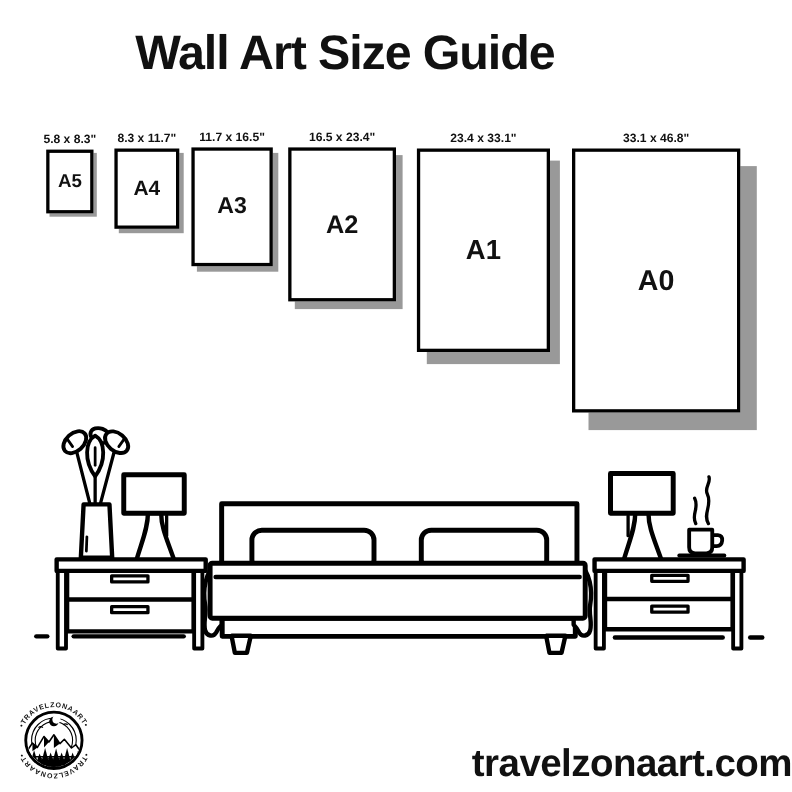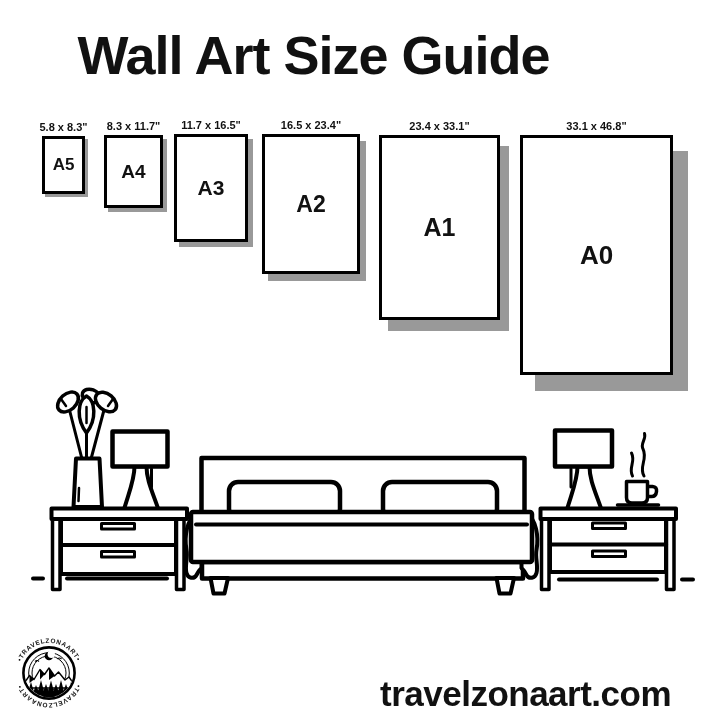--- a/index.html
+++ b/index.html
@@ -2,40 +2,40 @@
 <html><head>
 <meta charset="utf-8">
 <style>
   html,body { margin:0; padding:0; }
   body {
     width:720px; height:720px; background:#ffffff; position:relative; overflow:hidden;
     font-family:"Liberation Sans", sans-serif; color:#111111;
   }
   .title {
     position:absolute; top:24px; left:0; width:627px; text-align:center;
-    font-size:54px; font-weight:bold; letter-spacing:-1px; color:#111111;
+    font-size:44px; font-weight:bold; letter-spacing:-1px; color:#111111;
   }
   .frame {
     position:absolute; box-sizing:border-box; background:#ffffff; border:3px solid #000000;
     display:flex; align-items:center; justify-content:center; font-weight:bold; color:#111111;
   }
   .frame .dim {
     position:absolute; bottom:100%; margin-bottom:6px; left:50%; transform:translateX(-50%);
     white-space:nowrap; font-size:11px; font-weight:bold; color:#111111;
   }
   .f-a5 { left:42px;  top:136px; width:43px;  height:58px;  box-shadow:3px 3px 0 #999999;  font-size:17px; }
   .f-a4 { left:104px; top:135px; width:59px;  height:73px;  box-shadow:4px 4px 0 #999999;  font-size:19px; }
   .f-a3 { left:174px; top:134px; width:74px;  height:108px; box-shadow:5px 5px 0 #999999;  font-size:21px; }
   .f-a2 { left:262px; top:134px; width:98px;  height:140px; box-shadow:6px 7px 0 #999999;  font-size:23px; }
   .f-a1 { left:379px; top:135px; width:121px; height:185px; box-shadow:9px 11px 0 #999999; font-size:25px; }
   .f-a0 { left:520px; top:135px; width:153px; height:240px; box-shadow:15px 16px 0 #999999; font-size:26px; }
   .illustration { position:absolute; left:0; top:380px; width:720px; height:225px; }
   .logo { position:absolute; left:10px; top:634px; width:78px; height:78px; }
   .website {
-    position:absolute; top:674px; left:380px; width:340px; text-align:left;
+    position:absolute; top:674px; left:380px; width:340px; text-align:right;
     font-size:35px; font-weight:bold; letter-spacing:-0.5px; color:#111111;
   }
 </style>
 </head>
 <body>
 
 <div class="title">Wall Art Size Guide</div>
 
 <div class="frame f-a5">
   <span class="dim">5.8 x 8.3"</span>

